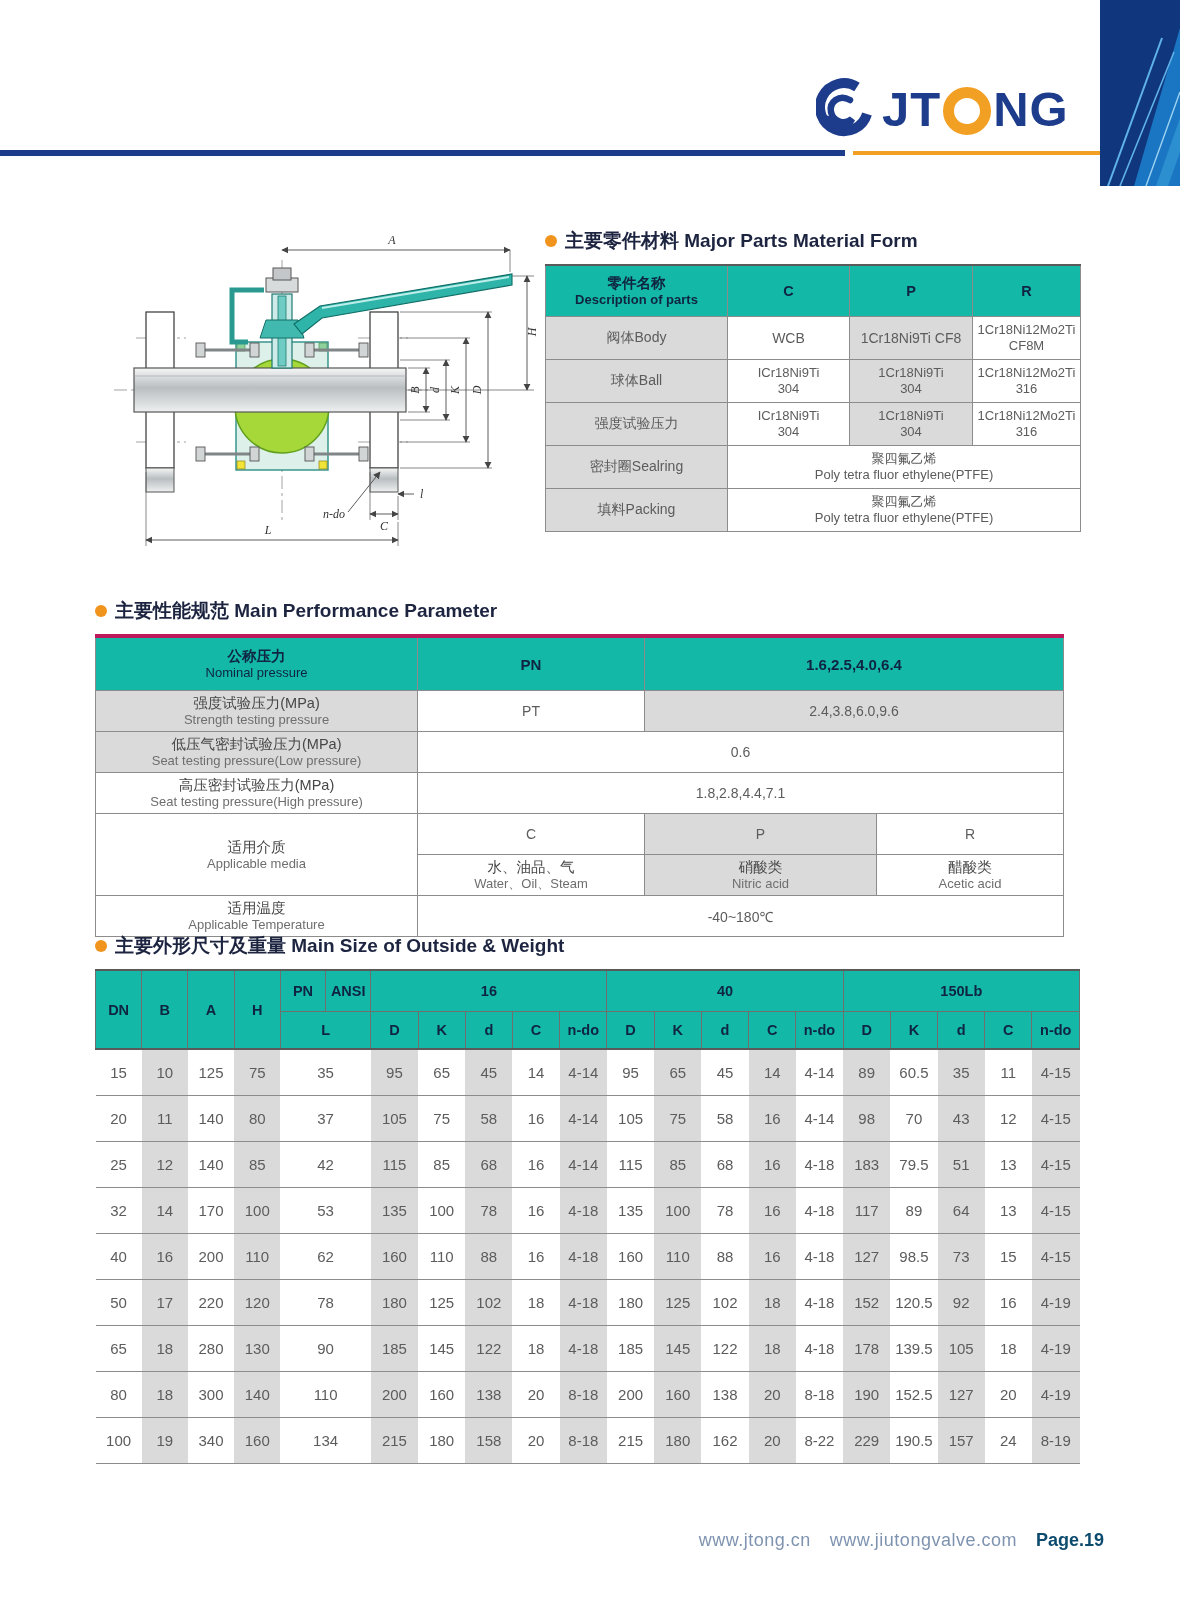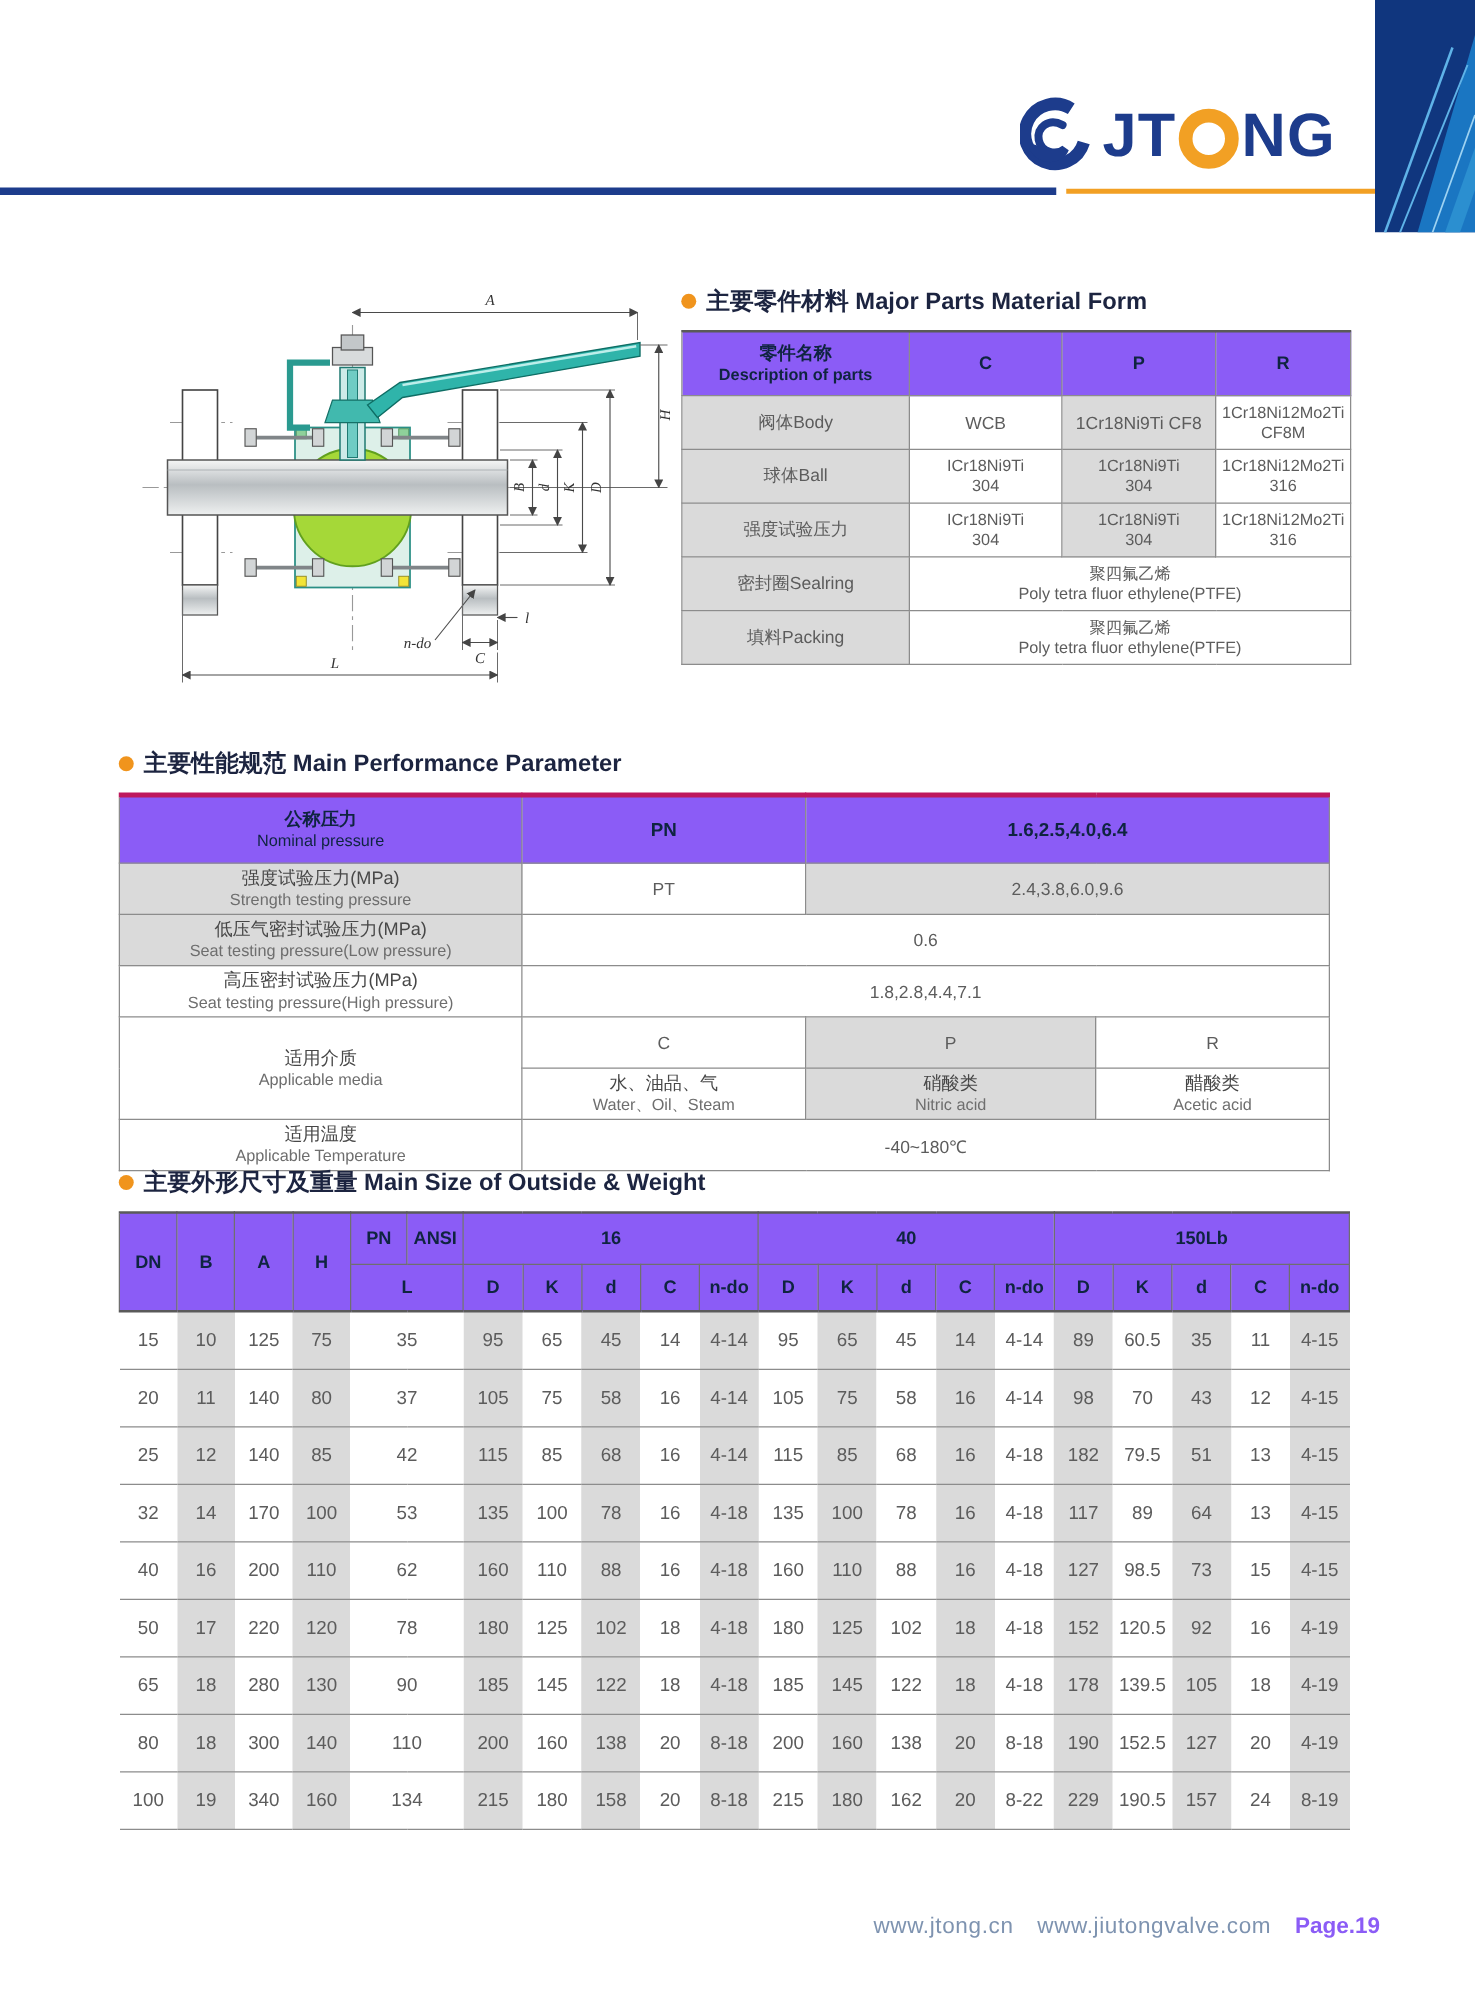--- a/index.html
+++ b/index.html
@@ -16,21 +16,21 @@
   .rule-orange { position:absolute; left:853px; top:151px; width:250px; height:4px; background:#f2a024; }
   .corner-band { position:absolute; left:1100px; top:0; width:80px; height:186px; }
 
   
   .sec-title { display:flex; align-items:center; font-size:19px; font-weight:bold; color:#1c2440; margin:0 0 10px 0; white-space:nowrap; }
   .bullet { width:12px; height:12px; border-radius:50%; background:#f0941d; margin-right:8px; flex:0 0 auto; }
 
   
   table { border-collapse:collapse; table-layout:fixed; }
   th, td { text-align:center; vertical-align:middle; }
-  .hdr { background:#8b5cf6; color:#0f2440; font-weight:bold; }
+  .hdr { background:#14b8a6; color:#0f2440; font-weight:bold; }
   .g { background:#dadada; }
   .cellv { color:#5c5c5c; font-size:14px; }
   .cn { display:block; font-size:14.5px; color:#474747; line-height:1.25; }
   .en { display:block; font-size:13px; color:#6e6e6e; line-height:1.2;text-align:center; }
   .l2 { display:block; font-size:13px; line-height:1.25; }
 
   .materials-sec { position:absolute; left:545px; top:228px; width:535px; }
   .mat { width:535px; border-top:2px solid #5a5a5a; }
   .mat th, .mat td { border:1px solid #8c8c8c; padding:3px 2px; }
   .mat th { height:44px; font-size:14.5px; }
@@ -53,21 +53,21 @@
   
   .drawing { position:absolute; left:96px; top:220px; width:448px; height:340px; }
   .cl { stroke:#999; stroke-width:0.9; stroke-dasharray:13 4 3 4; fill:none; }
   .dim { stroke:#4a4a4a; stroke-width:0.9; fill:none; }
   .ext { stroke:#6a6a6a; stroke-width:0.8; fill:none; }
   .dlabel { font-style:italic; font-size:12px; fill:#333; font-family:"Liberation Serif", serif; }
 
   
   .footer { position:absolute; top:1530px; left:0; width:1104px; text-align:right; font-size:18px; white-space:nowrap; }
   .url { color:#7e93b0; margin-right:14px; letter-spacing:0.5px; }
-  .pageno { color:#8b5cf6; font-weight:bold; }
+  .pageno { color:#0c4a6e; font-weight:bold; }
 </style>
 </head>
 <body>
 
 <div class="page">
 
 
   <div class="logo">
     <svg width="58" height="66" viewBox="0 0 58 66">
       <path d="M 41 11 A 24 24 0 1 0 51 38" fill="none" stroke="#1d3c8c" stroke-width="10"></path>
@@ -465,21 +465,21 @@
             <td class="g">115</td>
             <td>85</td>
             <td class="g">68</td>
             <td>16</td>
             <td class="g">4-14</td>
             <td>115</td>
             <td class="g">85</td>
             <td>68</td>
             <td class="g">16</td>
             <td>4-18</td>
-            <td class="g">182</td>
+            <td class="g">183</td>
             <td>79.5</td>
             <td class="g">51</td>
             <td>13</td>
             <td class="g">4-15</td>
           </tr>
           <tr>
             <td>32</td>
             <td class="g">14</td>
             <td>170</td>
             <td class="g">100</td>

